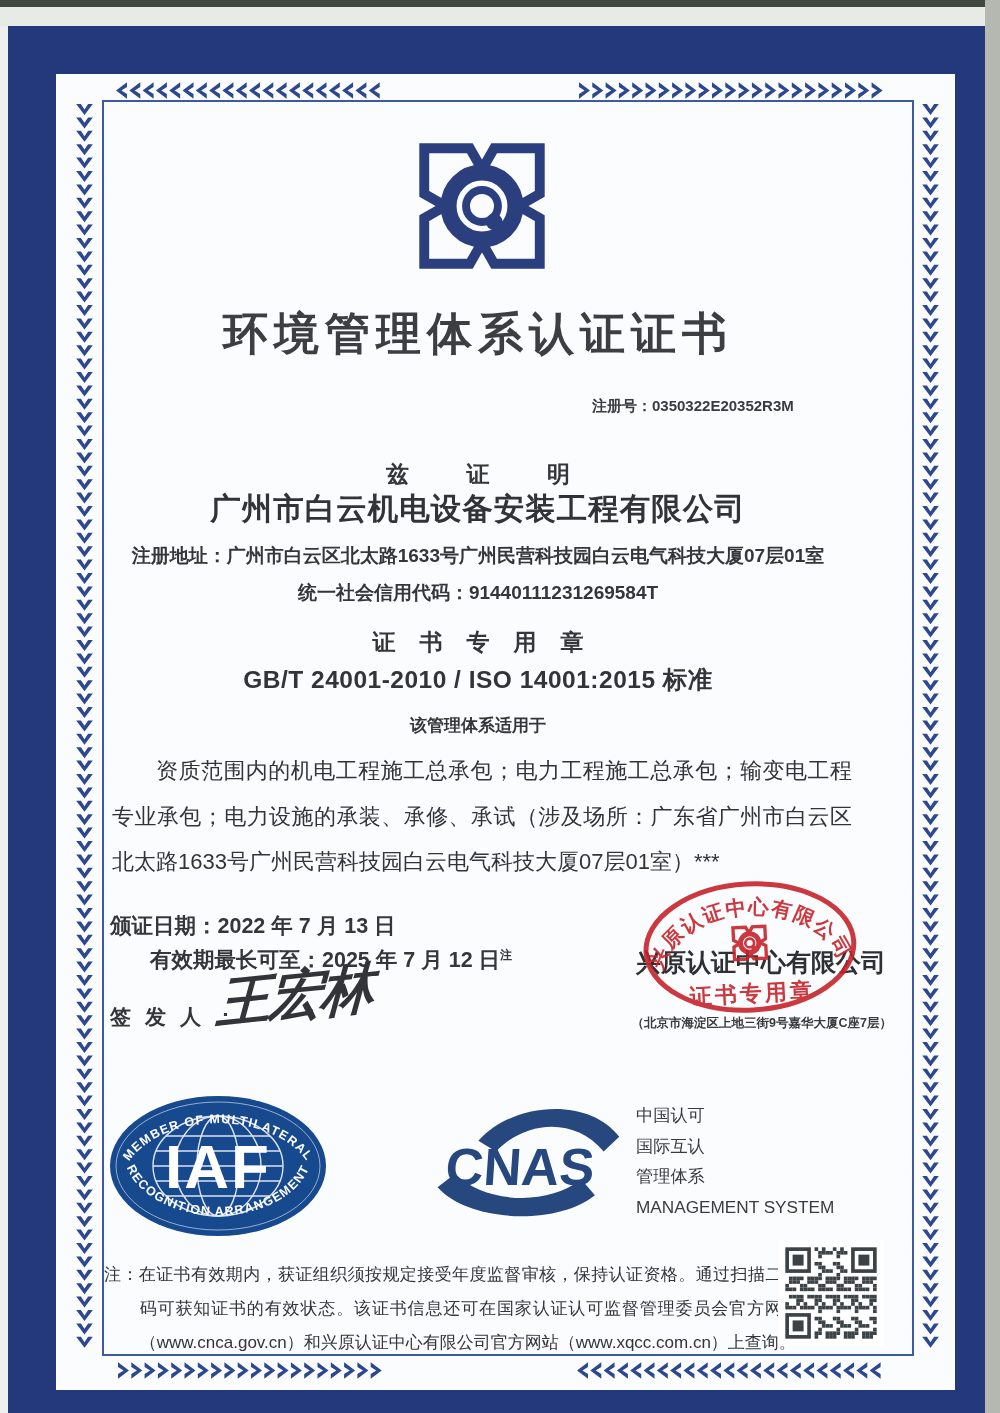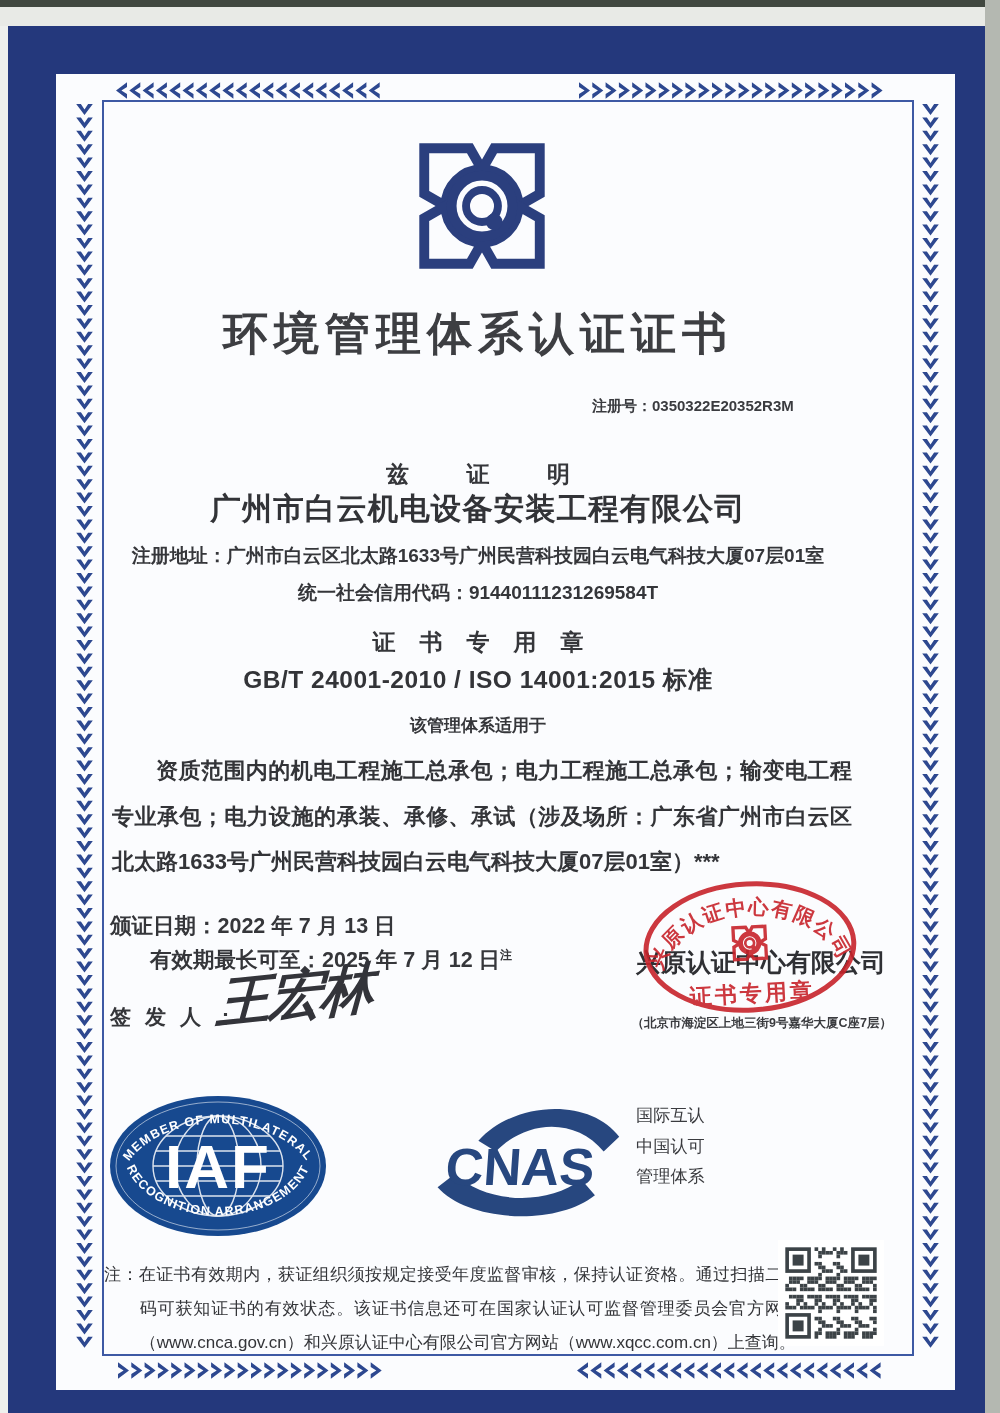--- a/index.html
+++ b/index.html
@@ -25,21 +25,21 @@
   .centered{left:110px;width:736px;text-align:center;}
   .title{top:304px;font-size:45px;font-weight:700;letter-spacing:6px;color:#3d3e42;}
   .reg{top:397px;left:592px;font-size:15px;font-weight:600;white-space:nowrap;color:#3a3b3f;}
   .hereby{top:459px;font-size:23px;font-weight:600;letter-spacing:2.5em;text-indent:2.5em;}
   .company{top:489px;font-size:30.5px;font-weight:700;letter-spacing:1px;color:#323337;}
   .addr{top:543px;font-size:19px;font-weight:600;white-space:nowrap;}
   .credit{top:580px;font-size:19px;font-weight:600;}
   .conform{top:627px;font-size:23px;font-weight:600;letter-spacing:24px;text-indent:24px;}
   .standard{top:663px;font-size:24.5px;font-weight:700;letter-spacing:0.5px;color:#333438;}
   .scopeintro{top:714px;font-size:17px;font-weight:700;}
-  .scope{top:748px;left:112px;width:740px;font-size:22px;font-weight:700;line-height:45.5px;
+  .scope{top:748px;left:112px;width:740px;font-size:22px;font-weight:400;line-height:45.5px;
          text-align:justify;text-indent:2em;color:#333438;}
   .issue{top:911px;left:110px;font-size:21.5px;font-weight:600;}
   .valid{top:945px;left:126px;font-size:21.5px;font-weight:600;margin-left:24px;}
   .valid sup{font-size:12px;font-weight:700;}
   .signer{top:1003px;left:110px;font-size:21px;font-weight:600;letter-spacing:14px;}
   .sig{top:960px;left:216px;font-size:54px;font-weight:600;font-style:italic;
        font-family:"DejaVu Serif","Liberation Serif",serif;color:#33343a;
        transform:rotate(-6deg) skewX(-8deg);letter-spacing:-2px;}
   .issuer{top:946px;left:636px;font-size:25px;font-weight:600;white-space:nowrap;color:#2f3034;z-index:1;}
   .issuer-addr{top:1015px;left:596px;width:296px;font-size:12.5px;font-weight:600;text-align:right;
@@ -207,23 +207,24 @@
   <text x="112" y="94" text-anchor="middle" font-size="62" font-weight="800" fill="#ffffff" letter-spacing="2" font-family="Liberation Sans, sans-serif">IAF</text>
 </svg>
 
 <svg class="abs content-z" style="left:426px;top:1098px" width="198" height="136" viewBox="0 0 200 140">
   <path d="M52,44 C90,2 168,0 197,40 L181,55 C152,20 102,22 70,55 Z" fill="#27477f"></path>
   <path d="M10,92 C42,128 132,132 172,100 L158,84 C122,112 58,108 28,78 Z" fill="#27477f"></path>
   <text x="100" y="90" text-anchor="middle" font-size="54" font-weight="800" fill="#27477f" transform="skewX(-4)" font-family="Liberation Sans, sans-serif">CNAS</text>
 </svg>
 
 <div class="abs accl">
+  <div>中国认可</div>
   <div>国际互认</div>
-  <div>中国认可</div>
   <div>管理体系</div>
+  <div>MANAGEMENT SYSTEM</div>
 </div>
 
 <div class="abs note content-z">注：在证书有效期内，获证组织须按规定接受年度监督审核，保持认证资格。通过扫描二维码可获知证书的有效状态。该证书信息还可在国家认证认可监督管理委员会官方网站（www.cnca.gov.cn）和兴原认证中心有限公司官方网站（www.xqcc.com.cn）上查询。</div>
 <svg class="abs content-z" style="left:778px;top:1240px" width="106" height="106" viewBox="0 0 29 29">
     <rect x="0" y="0" width="29" height="29" fill="#ffffff"></rect>
     <rect x="2" y="12" width="1" height="1" fill="#3c4347"></rect>
     <rect x="2" y="13" width="1" height="1" fill="#3c4347"></rect>
     <rect x="2" y="17" width="1" height="1" fill="#3c4347"></rect>
     <rect x="2" y="18" width="1" height="1" fill="#3c4347"></rect>
     <rect x="3" y="10" width="1" height="1" fill="#3c4347"></rect>

